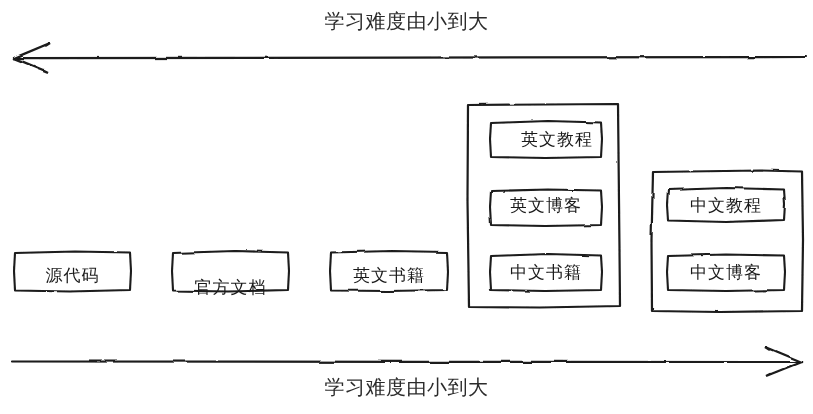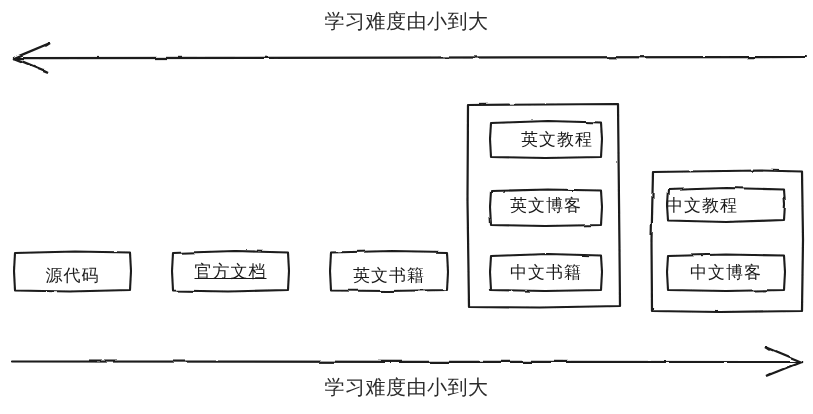--- a/index.html
+++ b/index.html
@@ -110,39 +110,39 @@
 <div class="axis-label" id="bottom-axis-label">学习难度由小到大</div>
 
 <div class="group-box" id="group-english" style="left:467px; top:103px; width:153px; height:205px;"></div>
 
 <div class="group-box" id="group-chinese" style="left:651px; top:170px; width:152px; height:142px;"></div>
 
 <div class="node-box" style="left:14px; top:251px; width:117px; height:48px;">
   <span>源代码</span>
 </div>
 
-<div class="node-box" style="left:172px; top:251px; width:117px; height:40px;text-decoration:underline;">
+<div class="node-box" style="left:172px; top:267px; width:117px; height:40px;">
   <span>官方文档</span>
 </div>
 
 <div class="node-box" style="left:330px; top:255px; width:118px; height:40px;">
   <span>英文书籍</span>
 </div>
 
 <div class="node-box" style="left:490px; top:121px; width:108px; height:36px;padding-left:26px;">
   <span>英文教程</span>
 </div>
 
 <div class="node-box" style="left:490px; top:189px; width:112px; height:32px;">
   <span>英文博客</span>
 </div>
 
 <div class="node-box" style="left:490px; top:254px; width:112px; height:36px;border-radius:6px;">
   <span>中文书籍</span>
 </div>
 
-<div class="node-box" style="left:643px; top:188px; width:118px; height:34px;">
+<div class="node-box" style="left:667px; top:188px; width:118px; height:34px;">
   <span>中文教程</span>
 </div>
 
 <div class="node-box" style="left:667px; top:254px; width:118px; height:36px;">
   <span>中文博客</span>
 </div>
 
 </body></html>

